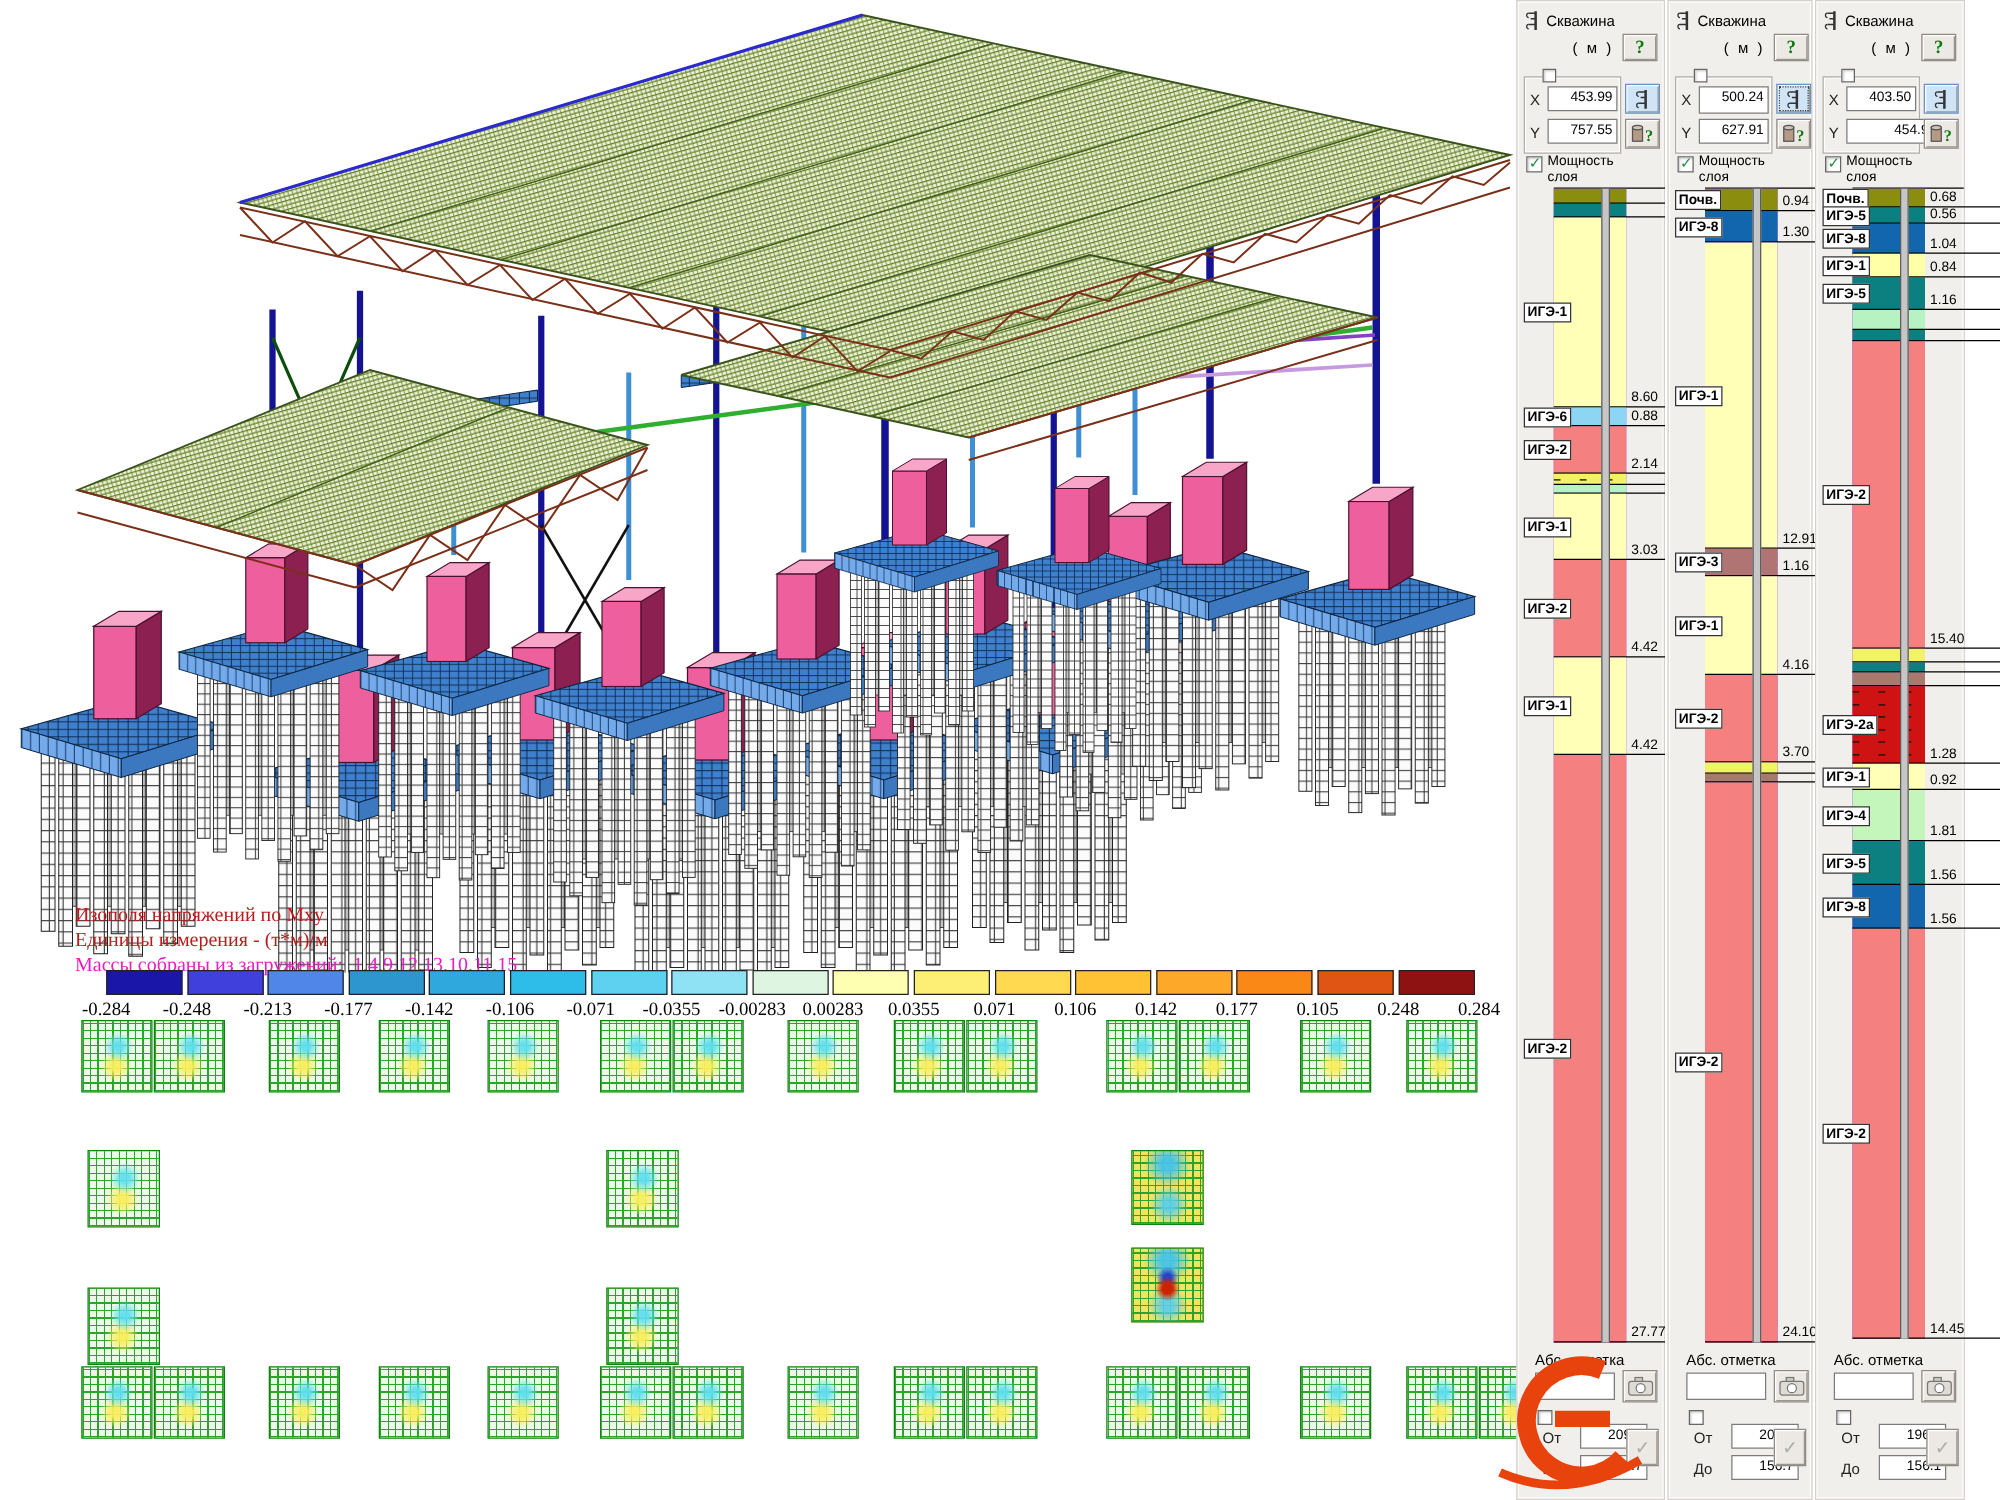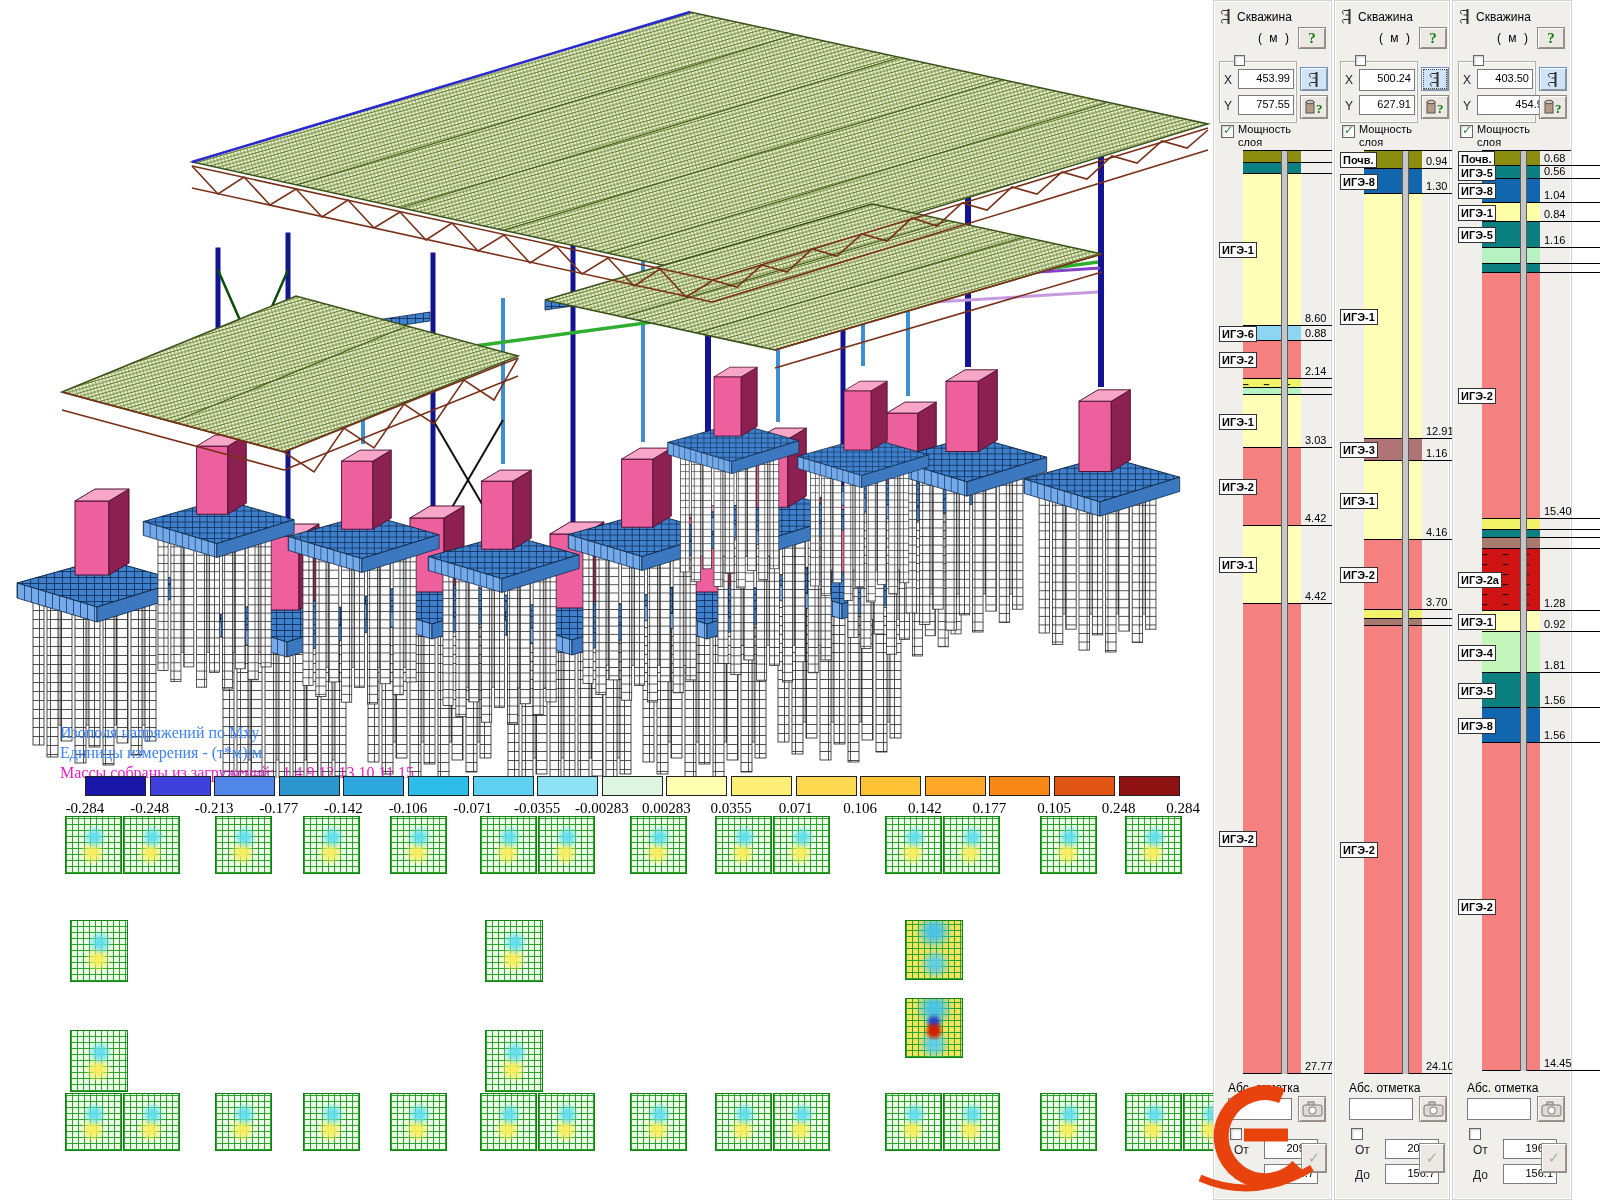--- a/index.html
+++ b/index.html
@@ -1,21 +1,21 @@
 <!DOCTYPE html>
 <html><head>
 <meta charset="utf-8">
 <style>
   html,body{margin:0;padding:0;background:#fff;}
   #stage{position:relative;width:1600px;height:1200px;background:#fff;overflow:hidden;
          font-family:"Liberation Sans",sans-serif;}
   
   #model{position:absolute;left:0;top:0;}
   
-  .legend-line{position:absolute;left:60px;font:16px "Liberation Serif",serif;color:#3b82f6;white-space:nowrap;}
+  .legend-line{position:absolute;left:60px;font:16px "Liberation Serif",serif;color:#b91c1c;white-space:nowrap;}
   #leg1{top:724px;} #leg2{top:744px;}
   #leg3{top:764px;color:#e51fc4;}
   
   #colorbar{position:absolute;left:85px;top:776px;height:20px;}
   .cbcell{position:absolute;top:0;width:61px;height:20px;border:1px solid #222;box-sizing:border-box;}
   .cblab{position:absolute;top:24px;transform:translateX(-50%);font:15px "Liberation Serif",serif;color:#000;}
   
   .mesh{position:absolute;border:1px solid #128012;box-sizing:border-box;
     background:
       radial-gradient(circle at 52% 36%, rgba(96,222,238,.95) 0 7%, rgba(96,222,238,0) 26%),

